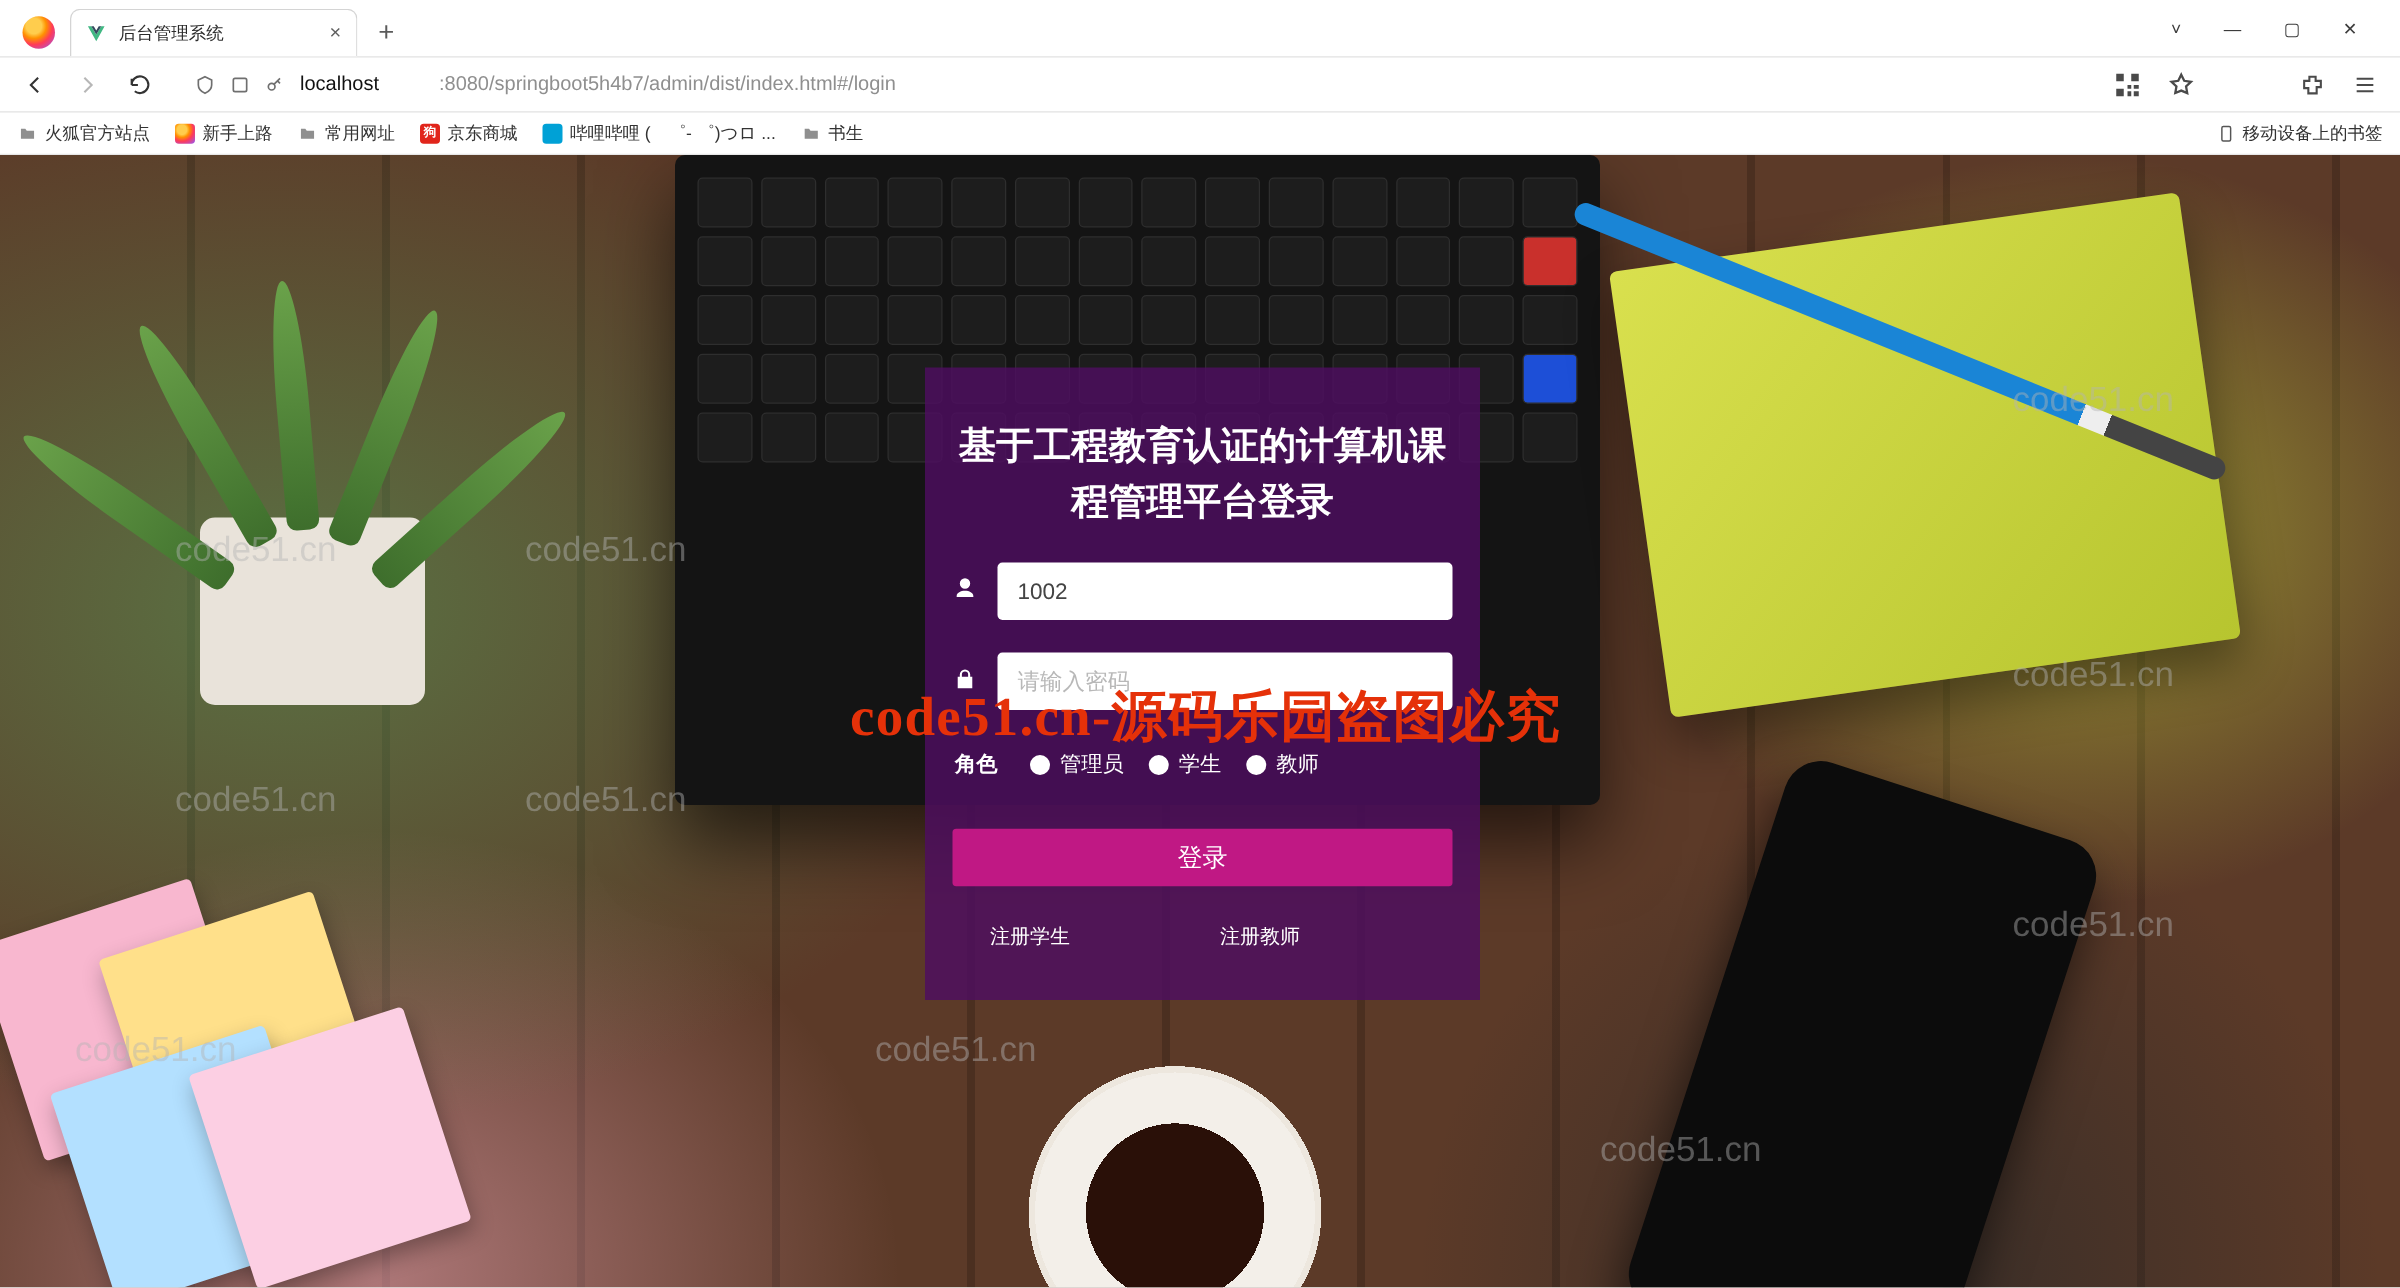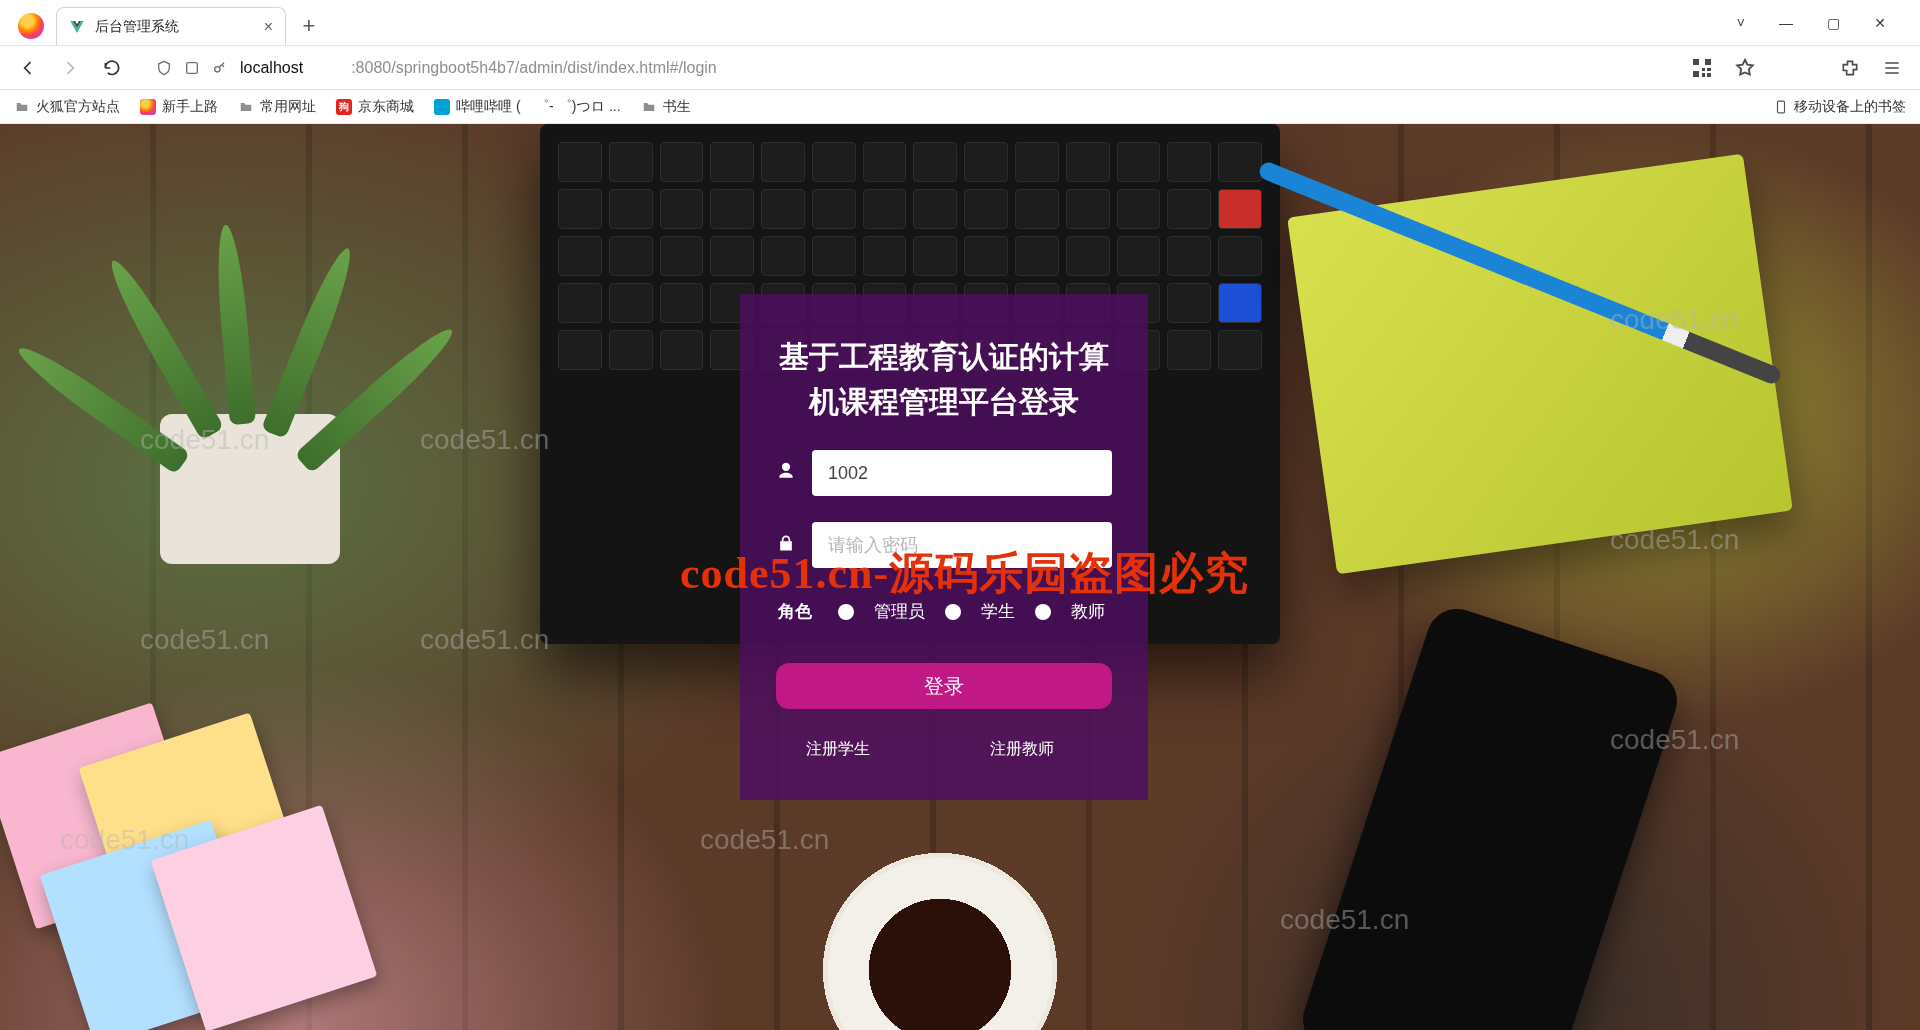--- a/index.html
+++ b/index.html
@@ -54,31 +54,31 @@
   .stickies span{position:absolute; width:180px; height:180px; border-radius:4px; box-shadow:0 8px 18px rgba(0,0,0,.3);}
   .stickies span:nth-child(1){background:#f8b7cf; left:0; top:0;}
   .stickies span:nth-child(2){background:#ffe08a; left:90px; top:40px;}
   .stickies span:nth-child(3){background:#b3e0ff; left:20px; top:130px;}
   .stickies span:nth-child(4){background:#fccfe3; left:130px; top:150px;}
   .plant{position:absolute; left:60px; top:40px; width:360px; height:420px;}
   .pot{position:absolute; left:100px; top:250px; width:180px; height:150px; background:#e9e3da; border-radius:12px;}
   .leaf{position:absolute; width:26px; height:200px; background:linear-gradient(#6aa24a,#3e6e2c); border-radius:50% 50% 8px 8px; transform-origin:bottom center;}
   .wm { position:absolute; color:rgba(180,180,180,.45); font-size:28px; font-family: Arial, sans-serif; pointer-events:none; user-select:none;margin-top:40px;}
   
-  .login{position:absolute; left:740px; top:170px; width:408px; background:rgba(78,14,96,.82); padding:40px 36px 40px; color:#fff;}
+  .login{position:absolute; left:740px; top:170px; width:444px; background:rgba(78,14,96,.82); padding:40px 22px 40px; color:#fff;}
   .login h1{font-size:30px; font-weight:600; text-align:center; line-height:1.5; font-family: "SimSun","宋体",serif;}
   .field{display:flex; align-items:center; gap:14px; margin-top:26px;}
   .field .ficon{width:22px; flex:none; color:#fff;}
   .field input{flex:1; height:46px; border:none; border-radius:4px; padding:0 16px; font-size:18px; color:#444; outline:none; background:#fff;}
   .field input::placeholder{color:#b8b8b8;}
   .role-row{display:flex; align-items:center; gap:20px; margin-top:32px; font-size:17px; padding-left:2px;}
   .role-row .lbl{font-weight:600; margin-right:6px;}
-  .role-opt{display:flex; align-items:center; gap:20px;}
+  .role-opt{display:flex; align-items:center; gap:8px;}
   .role-opt .dot{width:16px; height:16px; border-radius:50%; background:#fff; display:inline-block;}
-  .login-btn{margin-top:40px; height:46px; width:100%; background:#c01884; border:none; color:#fff; font-size:20px; border-radius:13px; cursor:pointer;}
+  .login-btn{margin-top:40px; height:46px; width:100%; background:#c01884; border:none; color:#fff; font-size:20px; border-radius:3px; cursor:pointer;}
   .reg-row{display:flex; gap:120px; justify-content:flex-start; margin-top:30px; padding-left:30px; font-size:16px;}
   .reg-row a{color:#fff; text-decoration:none;}
   
   .big-wm{position:absolute; left:680px; top:420px; font-size:44px; font-weight:700; color:#e53109; letter-spacing:1px; pointer-events:none; font-family:"SimSun",serif; white-space:nowrap;}
 </style>
 </head>
 <body>
 
 <div class="window-controls">
   <span>˅</span>

